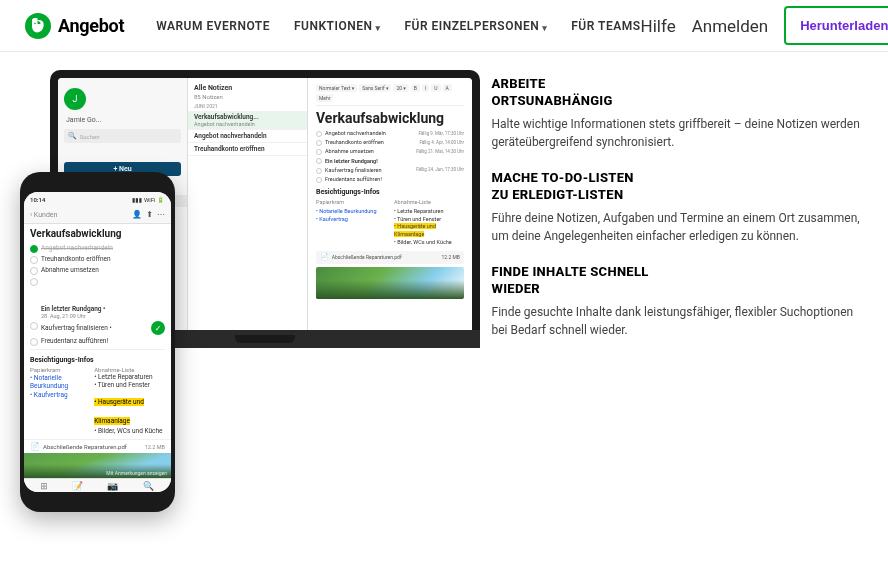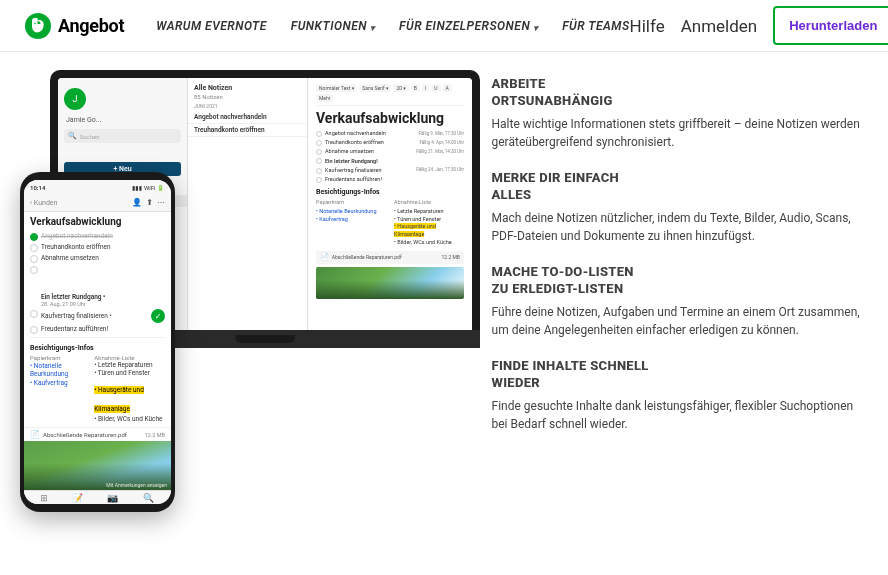--- a/index.html
+++ b/index.html
@@ -46,21 +46,20 @@
       font-size: 12px;
       font-weight: 600;
       color: #333;
       text-transform: uppercase;
       letter-spacing: 0.5px;
       cursor: pointer;
       display: flex;
       align-items: flex-end;
       gap: 3px;
       white-space: nowrap;
-      font-style: italic;
     }
     .nav-item .chevron {
       font-size: 9px;
       color: #555;
     }
     .header-right {
       display: flex;
       align-items: center;
       gap: 16px;
     }
@@ -365,21 +364,21 @@
 
     
     .phone {
       position: absolute;
       top: 120px;
       left: 20px;
       width: 155px;
       height: 340px;
       background: #1a1a1a;
       border-radius: 20px;
-      padding: 8px 4px;
+      padding: 20px 4px;
       box-shadow: 0 8px 24px rgba(0,0,0,0.3);
       z-index: 10;
     }
     .phone-screen {
       width: 100%;
       height: 100%;
       background: #fff;
       border-radius: 14px;
       overflow: hidden;
       display: flex;
@@ -569,21 +568,21 @@
       flex: 0 0 46%;
       padding: 24px 28px 20px 12px;
       overflow-y: auto;
     }
     .feature-item {
       margin-bottom: 18px;
     }
     .feature-title {
       font-size: 13px;
       font-weight: 800;
-      color: #404040;
+      color: #000000;
       text-transform: uppercase;
       letter-spacing: 0.3px;
       margin-bottom: 5px;
       line-height: 1.3;
     }
     .feature-desc {
       font-size: 12px;
       color: #444;
       line-height: 1.55;
     }
@@ -654,20 +653,24 @@
             </div>
             <div class="laptop-sidebar-item active">Alle Notizen</div>
             <div class="laptop-sidebar-item">Aufgaben</div>
             <div class="laptop-sidebar-item">Kalender</div>
           </div>
 
           <div class="laptop-note-list">
             <div class="laptop-note-list-header">Alle Notizen</div>
             <div class="laptop-note-count">85 Notizen</div>
             <div style="font-size:5px;color:#aaa;padding:1px 6px 2px;font-weight:600;">JUNI 2021</div>
+            <div class="laptop-note-item selected">
+              <div class="laptop-note-title">Verkaufsabwicklung...</div>
+              <div class="laptop-note-preview">Angebot nachverhandeln</div>
+            </div>
             <div class="laptop-note-item">
               <div class="laptop-note-title">Angebot nachverhandeln</div>
             </div>
             <div class="laptop-note-item">
               <div class="laptop-note-title">Treuhandkonto eröffnen</div>
             </div>
           </div>
 
           <div class="laptop-editor">
             <div class="laptop-editor-toolbar">
@@ -847,24 +850,20 @@
     </div>
 
   </div>
 
   <div class="features-area">
     <div class="feature-item">
       <div class="feature-title">ARBEITE<br>ORTSUNABHÄNGIG</div>
       <div class="feature-desc">Halte wichtige Informationen stets griffbereit – deine Notizen werden geräteübergreifend synchronisiert.</div>
     </div>
     <div class="feature-item">
-      <div class="feature-title">MERKE DIR EINFACH<br>ALLES</div>
-      <div class="feature-desc">Mach deine Notizen nützlicher, indem du Texte, Bilder, Audio, Scans, PDF-Dateien und Dokumente zu ihnen hinzufügst.</div>
-    </div>
-    <div class="feature-item">
       <div class="feature-title">MACHE TO-DO-LISTEN<br>ZU ERLEDIGT-LISTEN</div>
       <div class="feature-desc">Führe deine Notizen, Aufgaben und Termine an einem Ort zusammen, um deine Angelegenheiten einfacher erledigen zu können.</div>
     </div>
     <div class="feature-item">
       <div class="feature-title">FINDE INHALTE SCHNELL<br>WIEDER</div>
       <div class="feature-desc">Finde gesuchte Inhalte dank leistungsfähiger, flexibler Suchoptionen bei Bedarf schnell wieder.</div>
     </div>
   </div>
 
 </div>

